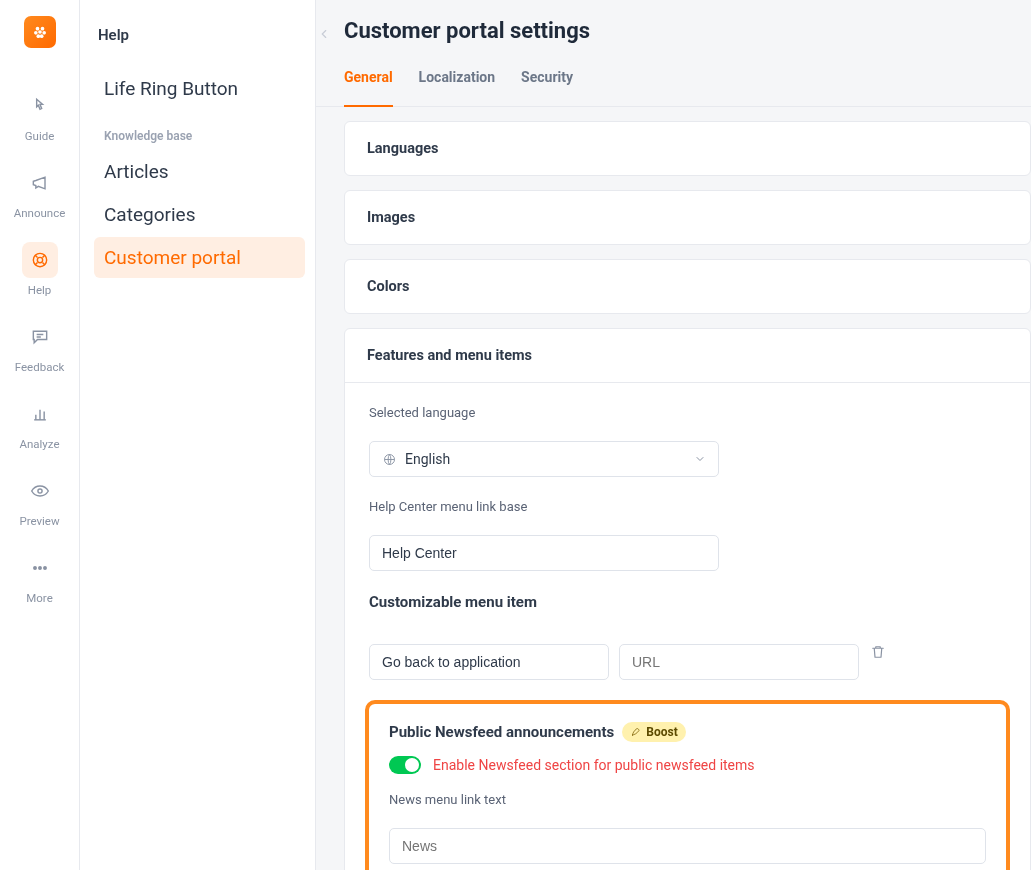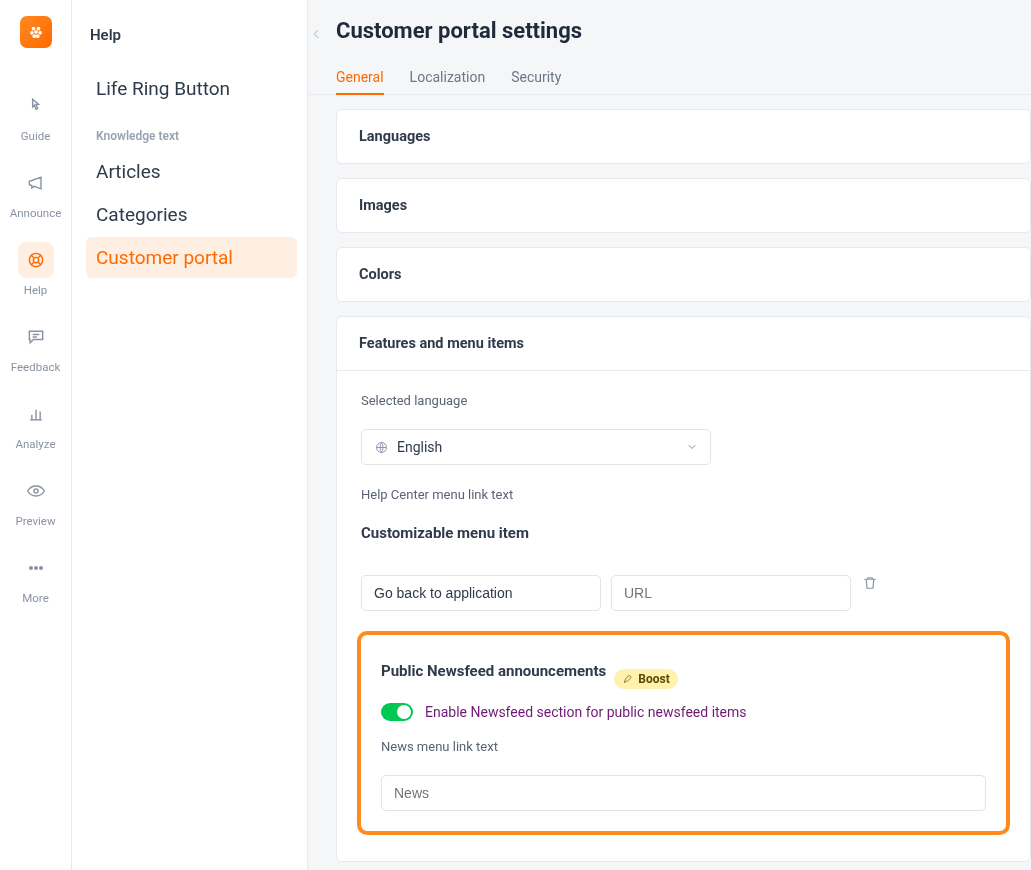--- a/index.html
+++ b/index.html
@@ -1,20 +1,20 @@
 <!DOCTYPE html>
 <html><head>
 <meta charset="utf-8">
 <style>
   * { box-sizing: border-box; margin: 0; padding: 0; }
   html, body { height: 100%; font-family: -apple-system, BlinkMacSystemFont, "Segoe UI", Roboto, sans-serif; color: #2f3a4a; }
   body { display: flex; background: #ffffff; width: 1031px; height: 870px; overflow: hidden; }
 
   
-  .rail { width: 72px; border-right: 1px solid #e7e9ee; display: flex; flex-direction: column; align-items: center; padding-top: 16px; }
+  .rail { width: 80px; border-right: 1px solid #e7e9ee; display: flex; flex-direction: column; align-items: center; padding-top: 16px; }
   .logo { width: 32px; height: 32px; border-radius: 7px; background: linear-gradient(135deg,#ff8a1e,#ff6a00); display: flex; align-items: center; justify-content: center; margin-bottom: 32px; }
   .logo svg { width: 20px; height: 20px; }
   .rail-item { display: flex; flex-direction: column; align-items: center; gap: 5px; padding: 8px 0 14px; cursor: pointer; width: 100%; color: #8a93a3; font-size: 11.5px; }
   .rail-item .icon-wrap { width: 36px; height: 36px; border-radius: 8px; display: flex; align-items: center; justify-content: center; }
   .rail-item.active .icon-wrap { background: #ffeee2; }
   .rail-item.active svg { stroke: #ff6a00; }
   .rail-item svg { width: 20px; height: 20px; stroke: #8a93a3; stroke-width: 1.7; fill: none; }
   .rail-item.active { color: #8a93a3; }
 
   
@@ -24,21 +24,21 @@
   .side-heading { padding: 18px 10px 8px; font-size: 12px; font-weight: 600; color: #9aa2b1; }
   .side-link.active { background: #ffeee2; color: #ff6a00; }
 
   
   .main { flex: 1; background: #f5f6f8; position: relative; overflow: auto; }
   .main-header { padding: 18px 28px 0; }
   .main-header h1 { font-size: 22px; font-weight: 700; color: #1f2a3a; margin-bottom: 18px; }
   .back-chevron { position: absolute; left: -2px; top: 24px; width: 20px; height: 20px; display:flex; align-items:center; justify-content:center; color:#c7ccd6; cursor:pointer; }
 
   .tabs { display: flex; gap: 26px; padding: 0 28px; border-bottom: 1px solid #e7e9ee; }
-  .tab { padding: 8px 0 8px; font-size: 14px; font-weight: 400; color: #6c7788; cursor: pointer; }
+  .tab { padding: 8px 0 20px; font-size: 14px; font-weight: 700; color: #6c7788; cursor: pointer; }
   .tab.active { color: #ff6a00; border-bottom: 2px solid #ff6a00; margin-bottom: -1px; }
 
   .card { background: #ffffff; border: 1px solid #e7e9ee; border-radius: 6px; margin: 14px 0 0 28px; }
   .card-pad { padding: 18px 22px; }
   .card-title { font-size: 14.5px; font-weight: 700; color: #2f3a4a; }
   .card.open { margin-top: 14px; }
 
   .field-label { font-size: 13px; color: #5a6375; margin-bottom: 6px; }
   .field-group { margin-bottom: 22px; }
   .input, .select { width: 350px; height: 36px; border: 1px solid #dfe3ea; border-radius: 5px; padding: 0 12px; font-size: 14px; color: #2f3a4a; background: #fff; display: flex; align-items: center; gap: 8px; margin-top: 21px; }
@@ -48,21 +48,21 @@
   .globe { width: 15px; height: 15px; }
   .chev { width: 12px; height: 12px; }
 
   .sub-title { font-size: 15px; font-weight: 700; color: #2f3a4a; margin: 16px 0 12px; }
 
   .row { display: flex; align-items: center; gap: 10px; }
   .row .input { flex: 0 0 240px; width: 240px; }
   .row .input.url { flex: 0 0 240px; width: 240px; }
   .trash { width: 18px; height: 18px; color: #8a93a3; cursor: pointer; }
 
-  .boost-chip { display: inline-flex; align-items: center; gap: 4px; background: #fff1ae; color: #5c4a00; font-size: 12px; font-weight: 700; padding: 3px 8px; border-radius: 999px; margin-left: 8px; margin-top: 16px; }
+  .boost-chip { display: inline-flex; align-items: center; gap: 4px; background: #fff1ae; color: #5c4a00; font-size: 12px; font-weight: 700; padding: 3px 8px; border-radius: 999px; margin-left: 8px; }
   .boost-chip svg { width: 12px; height: 12px; }
 
   .toggle { width: 32px; height: 18px; background: #00c853; border-radius: 999px; position: relative; cursor: pointer; flex: 0 0 32px; }
   .toggle::after { content: ''; position: absolute; right: 2px; top: 2px; width: 14px; height: 14px; background: #fff; border-radius: 50%; }
 
   .highlight-box { position: relative; border: 4px solid #ff8a1e; border-radius: 10px; padding: 18px 20px 20px; margin: 20px -4px 0 -4px; }
 
   .news-input { width: 100%; }
 
   .card .card-pad.content { padding: 22px 24px 26px; }
@@ -147,21 +147,21 @@
           <circle cx="18" cy="12" r="1.5" fill="#8a93a3"></circle>
         </svg>
       </div>
     <span>More</span>
   </div>
 </div>
 
 <div class="side">
   <h2>Help</h2>
   <div class="side-link">Life Ring Button</div>
-  <div class="side-heading">Knowledge text</div>
+  <div class="side-heading">Knowledge base</div>
   <div class="side-link">Articles</div>
   <div class="side-link">Categories</div>
   <div class="side-link active">Customer portal</div>
 </div>
 
 <div class="main">
   <div class="back-chevron">
     <svg viewBox="0 0 24 24" width="14" height="14">
         <path d="M15 6l-6 6 6 6" stroke="#c7ccd6" stroke-width="2" fill="none" stroke-linecap="round"></path>
       </svg>
@@ -209,21 +209,24 @@
               </svg>
             <span>English</span>
           </div>
           <svg class="chev" viewBox="0 0 24 24">
               <path d="M6 9l6 6 6-6" stroke="#8a93a3" stroke-width="2" fill="none" stroke-linecap="round"></path>
             </svg>
         </div>
       </div>
 
       <div class="field-group">
-        <div class="field-label">Help Center menu link text</div>
+        <div class="field-label">Help Center menu link base</div>
+        <div class="input">
+          <input type="text" value="Help Center" style="">
+        </div>
       </div>
 
       <div class="sub-title">Customizable menu item</div>
       <div class="row" style="margin-bottom:4px;">
         <div class="input">
           <input type="text" value="Go back to application" style="">
         </div>
         <div class="input url">
           <input type="text" placeholder="URL" style="">
         </div>
@@ -237,21 +240,21 @@
           <span class="sub-title" style="margin:0;">Public Newsfeed announcements</span>
           <span class="boost-chip">
             <svg viewBox="0 0 24 24">
                 <path d="M5 19c0-4 3-10 9-14 2 0 4 2 4 4-4 6-10 9-14 9z" stroke="#7a5c00" stroke-width="1.5" fill="none"></path>
               </svg>
             <span>Boost</span>
           </span>
         </div>
         <div style="display:flex;align-items:center;gap:12px;margin-bottom:18px;">
           <div class="toggle"></div>
-          <span style="font-size:14px;color:#701a75;">Enable Newsfeed section for public newsfeed items</span>
+          <span style="font-size:14px;color:#ef4444;">Enable Newsfeed section for public newsfeed items</span>
         </div>
         <div class="field-label">News menu link text</div>
         <div class="input news-input" style="width:100%;">
           <input type="text" placeholder="News" style="">
         </div>
       </div>
 
     </div>
   </div>
 

